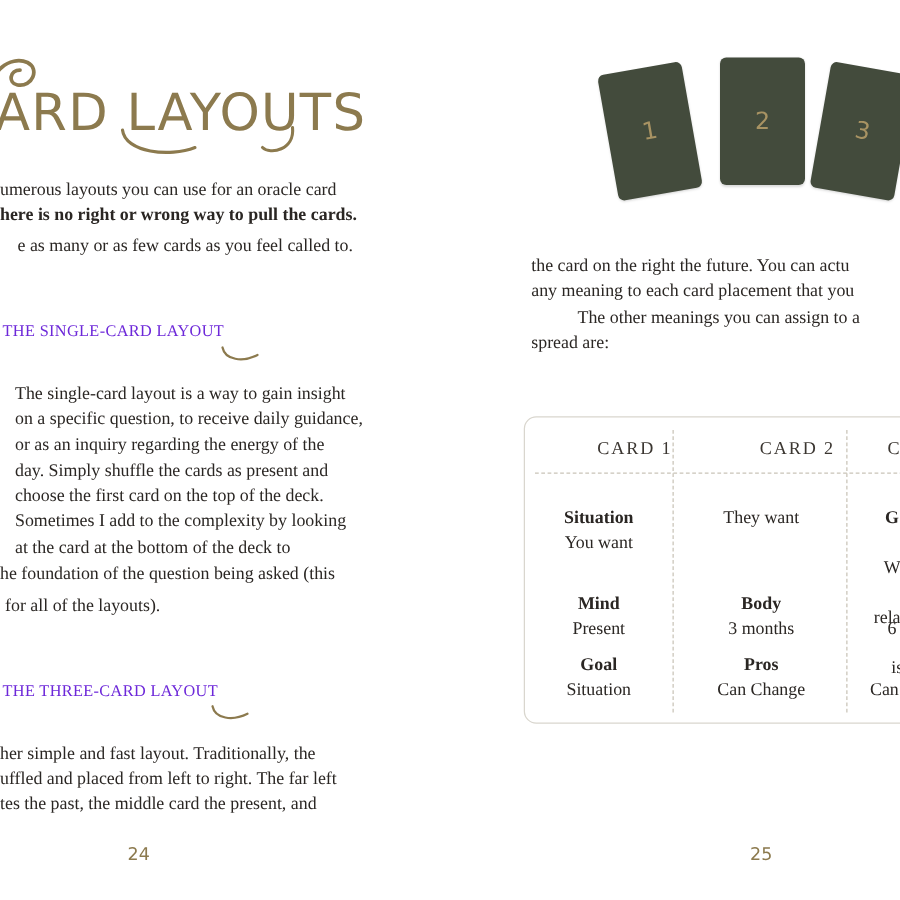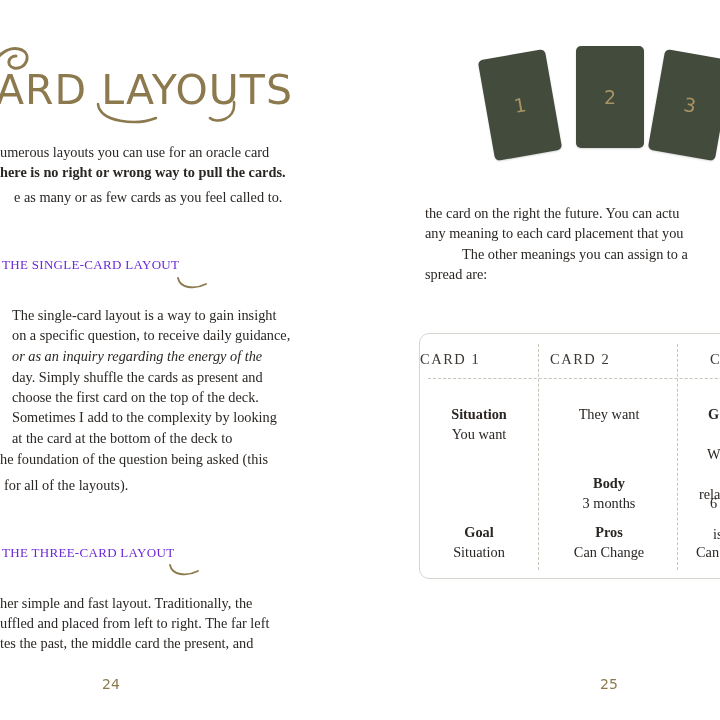--- a/index.html
+++ b/index.html
@@ -56,21 +56,21 @@
   }
   .col-divider {
     position: absolute; top: 10px; bottom: 8px; width: 0;
     border-left: 1.5px dashed #c9c4b8;
   }
   .row-divider {
     position: absolute; left: 8px; right: 0; top: 44px; height: 0;
     border-top: 1.5px dashed #c9c4b8;
   }
   .col-head {
-    position: absolute; top: 17px; width: 118px; text-align: left;
+    position: absolute; top: 17px; width: 118px; text-align: right;
     font-size: 14.5px; letter-spacing: 1.5px; color: #3b3631;
   }
   .cell { position: absolute; width: 118px; text-align: center; font-size: 14.3px; line-height: 20px; }
   .cell .label { font-weight: bold; display: block; }
   .cell .value { display: block; }
 </style>
 </head>
 <body>
 
 <div class="page page-left">
@@ -90,21 +90,21 @@
   </div>
 
   <h2 class="section-heading" style="left:2px; top:257px;">THE SINGLE-CARD LAYOUT</h2>
   <svg class="heading-swirl" style="left:176px; top:276px;" viewBox="0 0 40 14">
     <path d="M2 2 C 4 12, 18 14, 30 8" fill="none" stroke="#8c7a4e" stroke-width="1.8" stroke-linecap="round"></path>
   </svg>
 
   <div>
     <p class="para" style="left:12px; top:305px;">The single-card layout is a way to gain insight</p>
     <p class="para" style="left:12px; top:325px;">on a specific question, to receive daily guidance,</p>
-    <p class="para" style="left:12px; top:346px;font-style:italic;">or as an inquiry regarding the energy of the</p>
+    <p class="para" style="left:12px; top:346px;">or as an inquiry regarding the energy of the</p>
     <p class="para" style="left:12px; top:367px;">day. Simply shuffle the cards as present and</p>
     <p class="para" style="left:12px; top:387px;">choose the first card on the top of the deck.</p>
     <p class="para" style="left:12px; top:407px;">Sometimes I add to the complexity by looking</p>
     <p class="para" style="left:12px; top:428px;">at the card at the bottom of the deck to</p>
     <p class="para" style="left:0; top:449px;">he foundation of the question being asked (this</p>
     <p class="para" style="left:4px; top:475px;">for all of the layouts).</p>
   </div>
 
   <h2 class="section-heading" style="left:2px; top:545px;">THE THREE-CARD LAYOUT</h2>
   <svg class="heading-swirl" style="left:168px; top:563px;" viewBox="0 0 40 14">
@@ -157,20 +157,24 @@
   <div class="cell" style="left:130px; top:70px;">
     <span class="value">They want</span>
   </div>
   <div class="cell" style="left:262px; top:50px; text-align:left; width:auto; white-space:pre-line; line-height:20px;">
     <span class="label" style="padding-left:26px;">G</span>
     <span class="value" style="padding-left:25px;">W</span>
     <span class="value" style="padding-left:17px;">rela</span>
     <span class="value" style="padding-left:31px;">is</span>
   </div>
 
+  <div class="cell" style="left:0; top:139px;">
+    <span class="label">Mind</span>
+    <span class="value">Present</span>
+  </div>
   <div class="cell" style="left:130px; top:139px;">
     <span class="label">Body</span>
     <span class="value">3 months</span>
   </div>
   <div class="cell" style="left:262px; top:159px; text-align:left; width:auto; padding-left:28px;">
     <span class="value">6</span>
   </div>
 
   <div class="cell" style="left:0; top:188px;">
     <span class="label">Goal</span>

